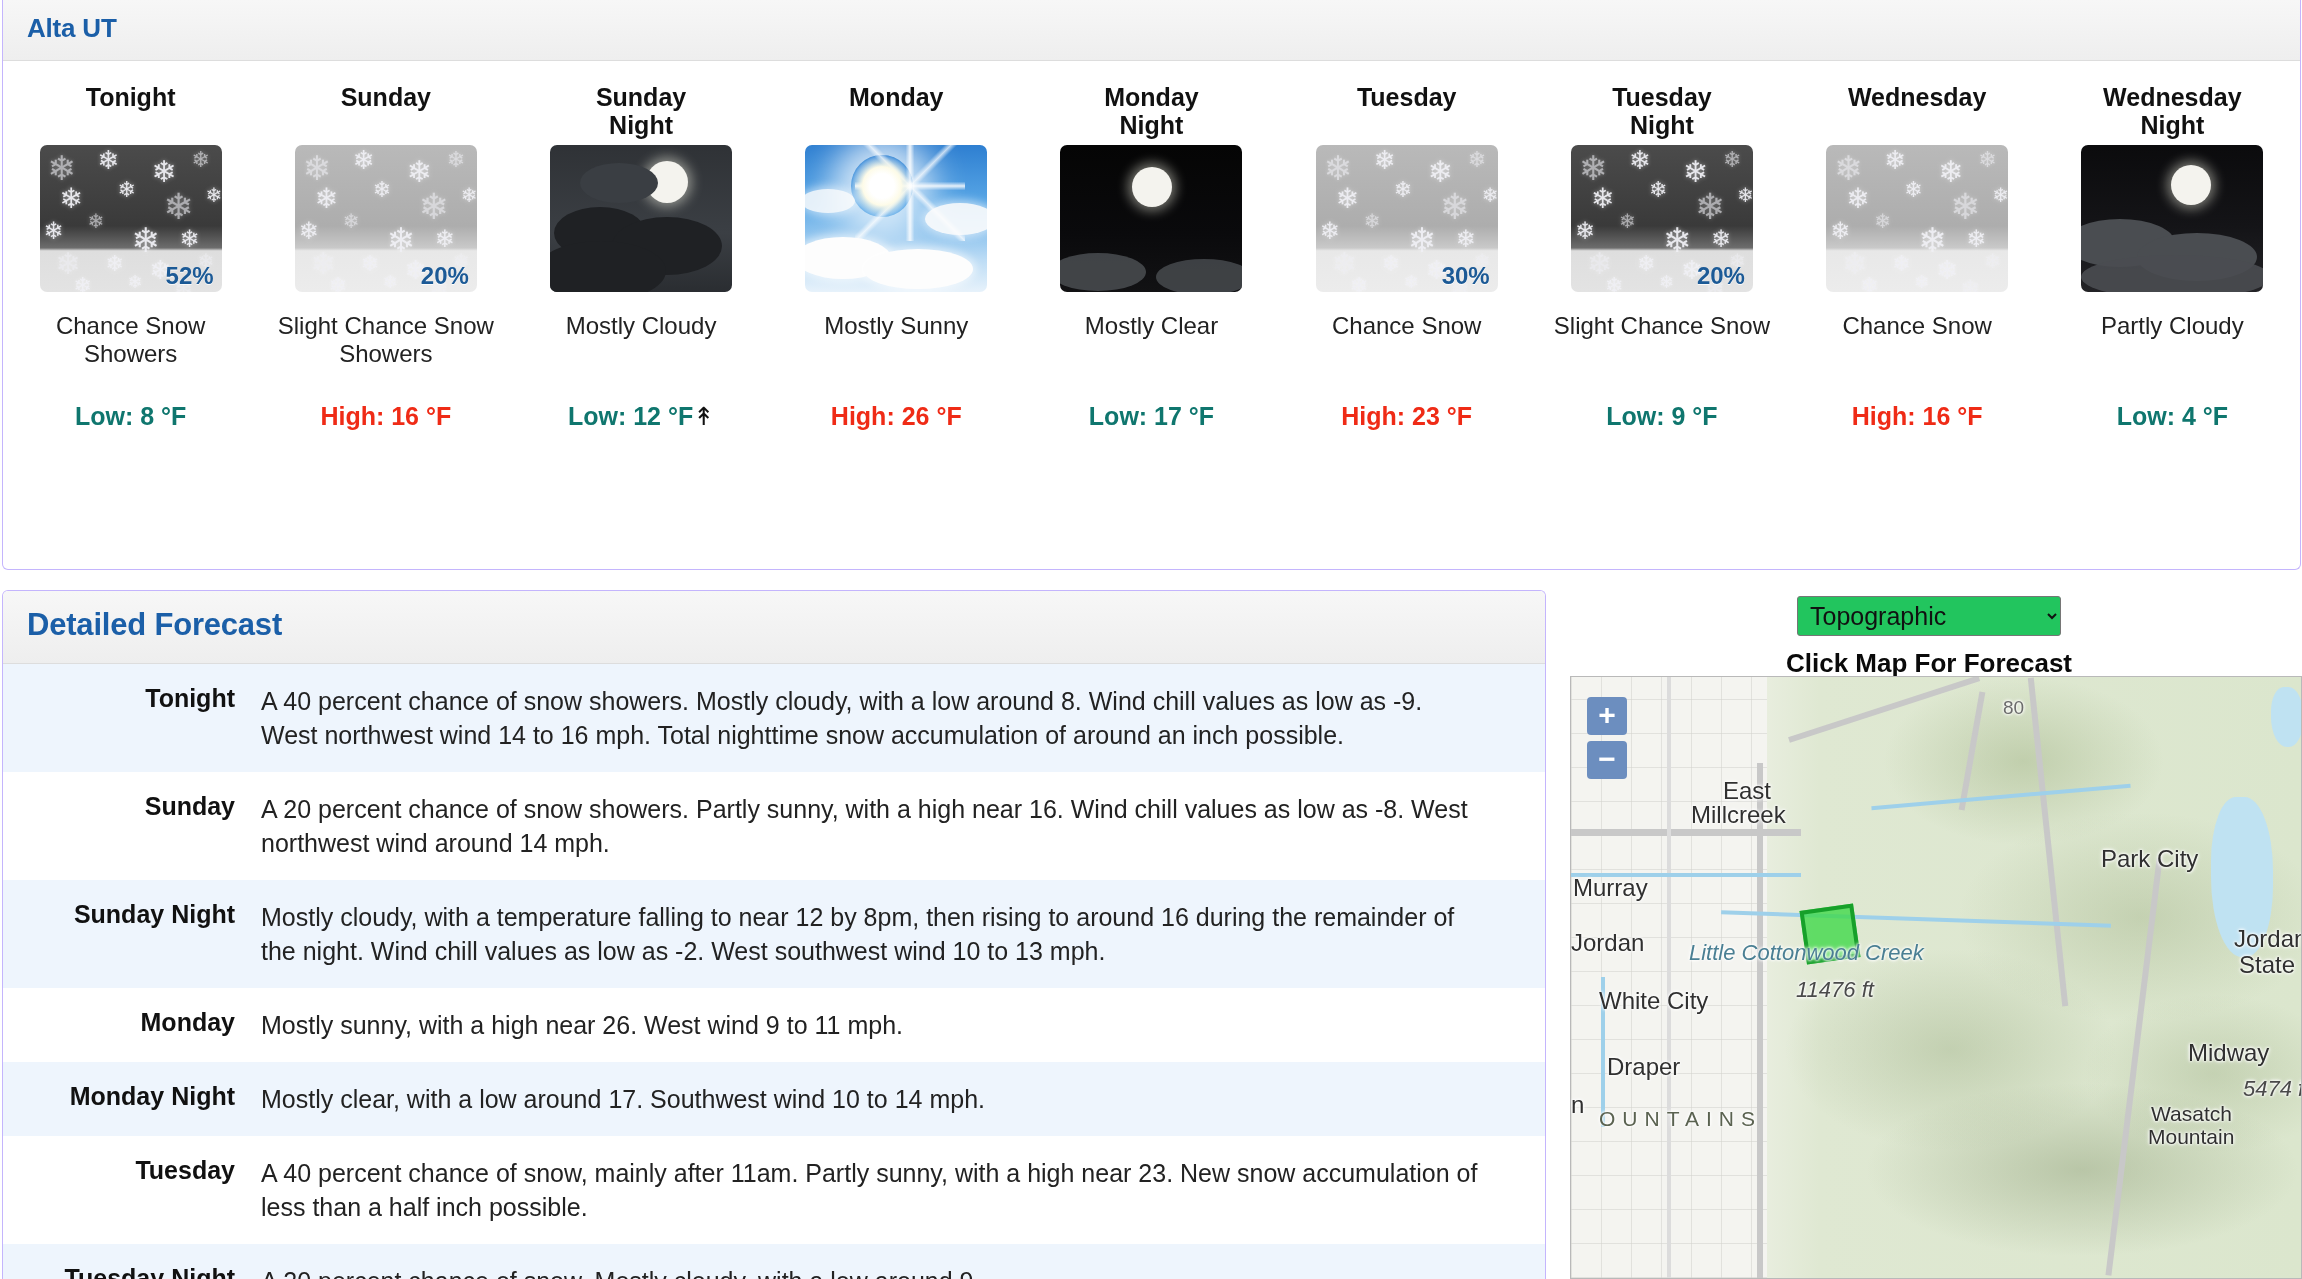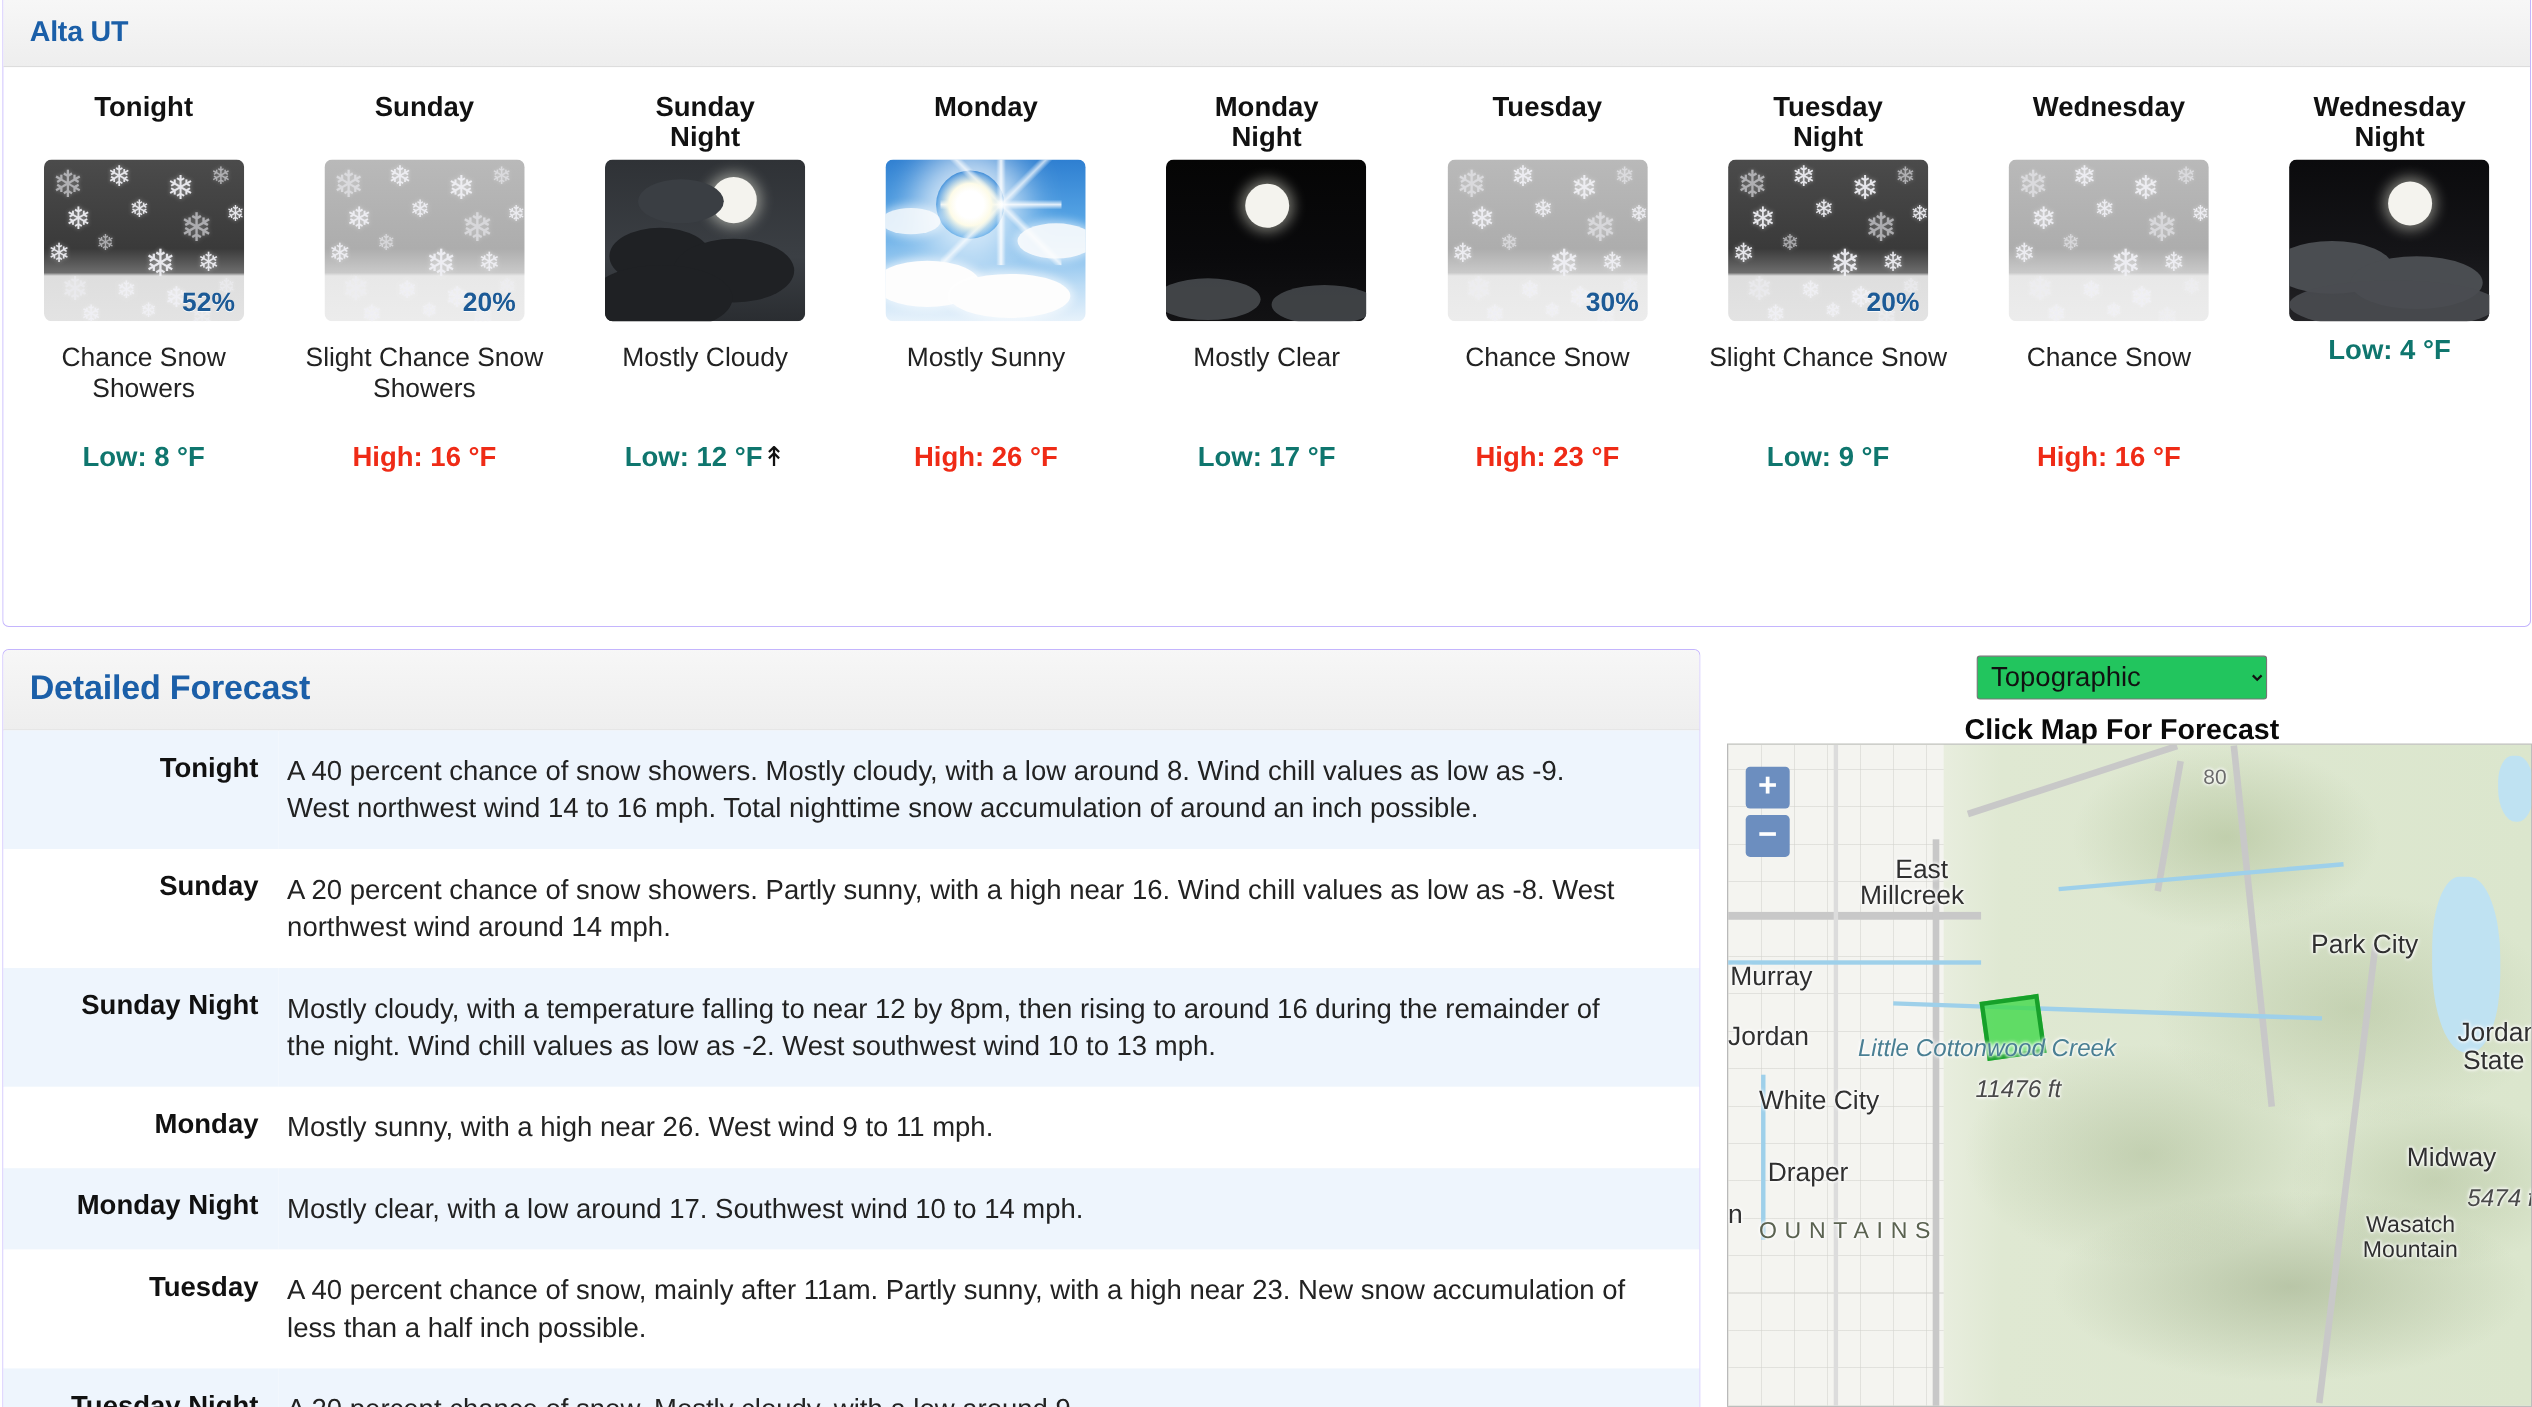--- a/index.html
+++ b/index.html
@@ -473,20 +473,21 @@
             <div>Wednesday</div>
             <div>Night</div>
           </div>
           <div class="icon-wrap">
             <div class="sky pcloudy"></div>
             <div class="moon" style="left:90px;top:20px;width:40px;height:40px;"></div>
             <div class="cloud grey" style="left:-16px;top:74px;width:110px;height:48px;"></div>
             <div class="cloud grey" style="left:56px;top:88px;width:120px;height:48px;"></div>
             <div class="cloud grey" style="left:0px;top:110px;width:190px;height:44px;opacity:.9"></div>
           </div>
+          <div class="card-cond">Partly Cloudy</div>
           <div class="card-temp"><span class="temp-low">Low: 4 °F</span></div>
         </div>
       </div>
   </section>
 
   <section class="panel" id="detail-panel">
     <div class="panel-head">
       <h2>Detailed Forecast</h2>
     </div>
     <table class="fc-table">

